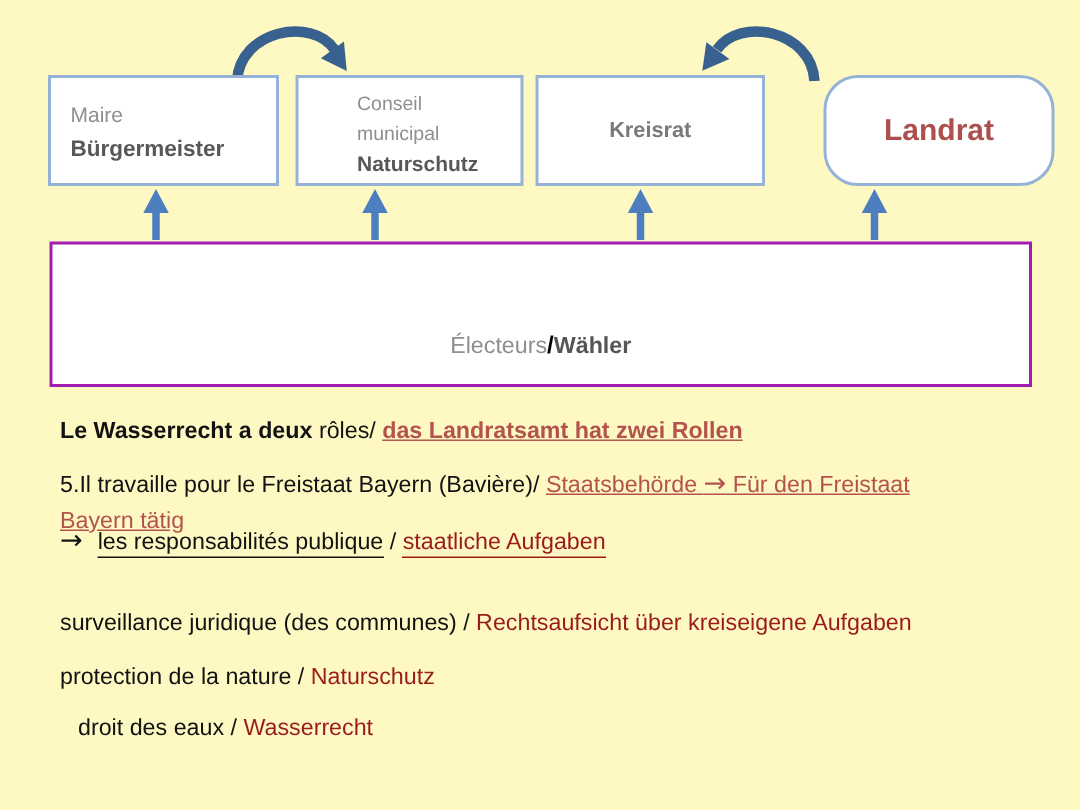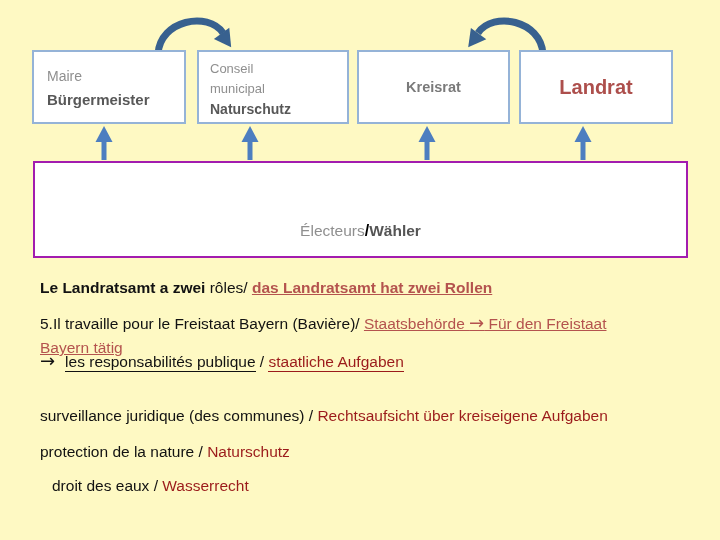--- a/index.html
+++ b/index.html
@@ -3,23 +3,23 @@
 <meta charset="utf-8">
 <style>
   html,body{margin:0;padding:0;background:#fff;}
   .slide{position:relative;width:720px;height:540px;background:#fef9c3;overflow:hidden;
          font-family:"Liberation Sans",sans-serif;}
 
   
   .small-box{position:absolute;top:50px;height:74px;background:#fff;
              border:2px solid #95b3d7;box-sizing:border-box;}
   .box-maire{left:32px;width:154px;}
-  .box-conseil{left:197px;width:152px;}
+  .box-conseil{left:197px;width:152px;padding-left:28px;}
   .box-kreisrat{left:357px;width:153px;}
-  .box-landrat{left:519px;width:154px;}
+  .box-landrat{left:549px;width:154px;border-radius:23px;}
 
   .box-maire .inner{padding:13px 0 0 13px;line-height:23px;}
   .box-conseil .inner{padding:7px 0 0 11px;line-height:20px;}
   .fr-word{color:#8f8f8f;font-size:14px;}
   .box-conseil .fr-word{font-size:13px;}
   .de-word{color:#585858;font-size:15px;font-weight:bold;}
   .box-conseil .de-word{font-size:14px;}
   .center-box{display:flex;align-items:center;justify-content:center;}
   .kreisrat-label{color:#7a7a7a;font-size:14.5px;font-weight:bold;}
   .landrat-label{color:#ad4f4c;font-size:20px;font-weight:bold;}
@@ -108,21 +108,21 @@
   <div class="small-box box-landrat center-box">
     <span class="landrat-label">Landrat</span>
   </div>
 
   <div class="big-box">
     <div class="electors-line">
       <span class="electors-fr">Électeurs</span><span class="electors-sep">/</span><span class="electors-de">Wähler</span>
     </div>
   </div>
 
-  <div class="bline l1"><span class="bold">Le Landratsamt a zwei </span><span>rôles/ </span><span class="bold rm">das Landratsamt hat zwei Rollen</span></div>
+  <div class="bline l1"><span class="bold">Le Wasserrecht a deux </span><span>rôles/ </span><span class="bold rm">das Landratsamt hat zwei Rollen</span></div>
 
   <div class="bline l2"><span>5.Il travaille pour le Freistaat Bayern (Bavière)/ </span><span class="rm">Staatsbehörde </span><span class="rm ag">→</span><span class="rm"> Für den Freistaat</span></div>
 
   <div class="bline l3"><span class="rm">Bayern tätig</span></div>
 
   <div class="bline l4"><span class="ag ag-lead">→</span><span class="u">les responsabilités publique</span><span> / </span><span class="rd u">staatliche Aufgaben</span></div>
 
   <div class="bline l5"><span>surveillance juridique  (des communes) / </span><span class="rd">Rechtsaufsicht über kreiseigene Aufgaben</span></div>
 
   <div class="bline l6"><span>protection de la nature / </span><span class="rd">Naturschutz</span></div>

